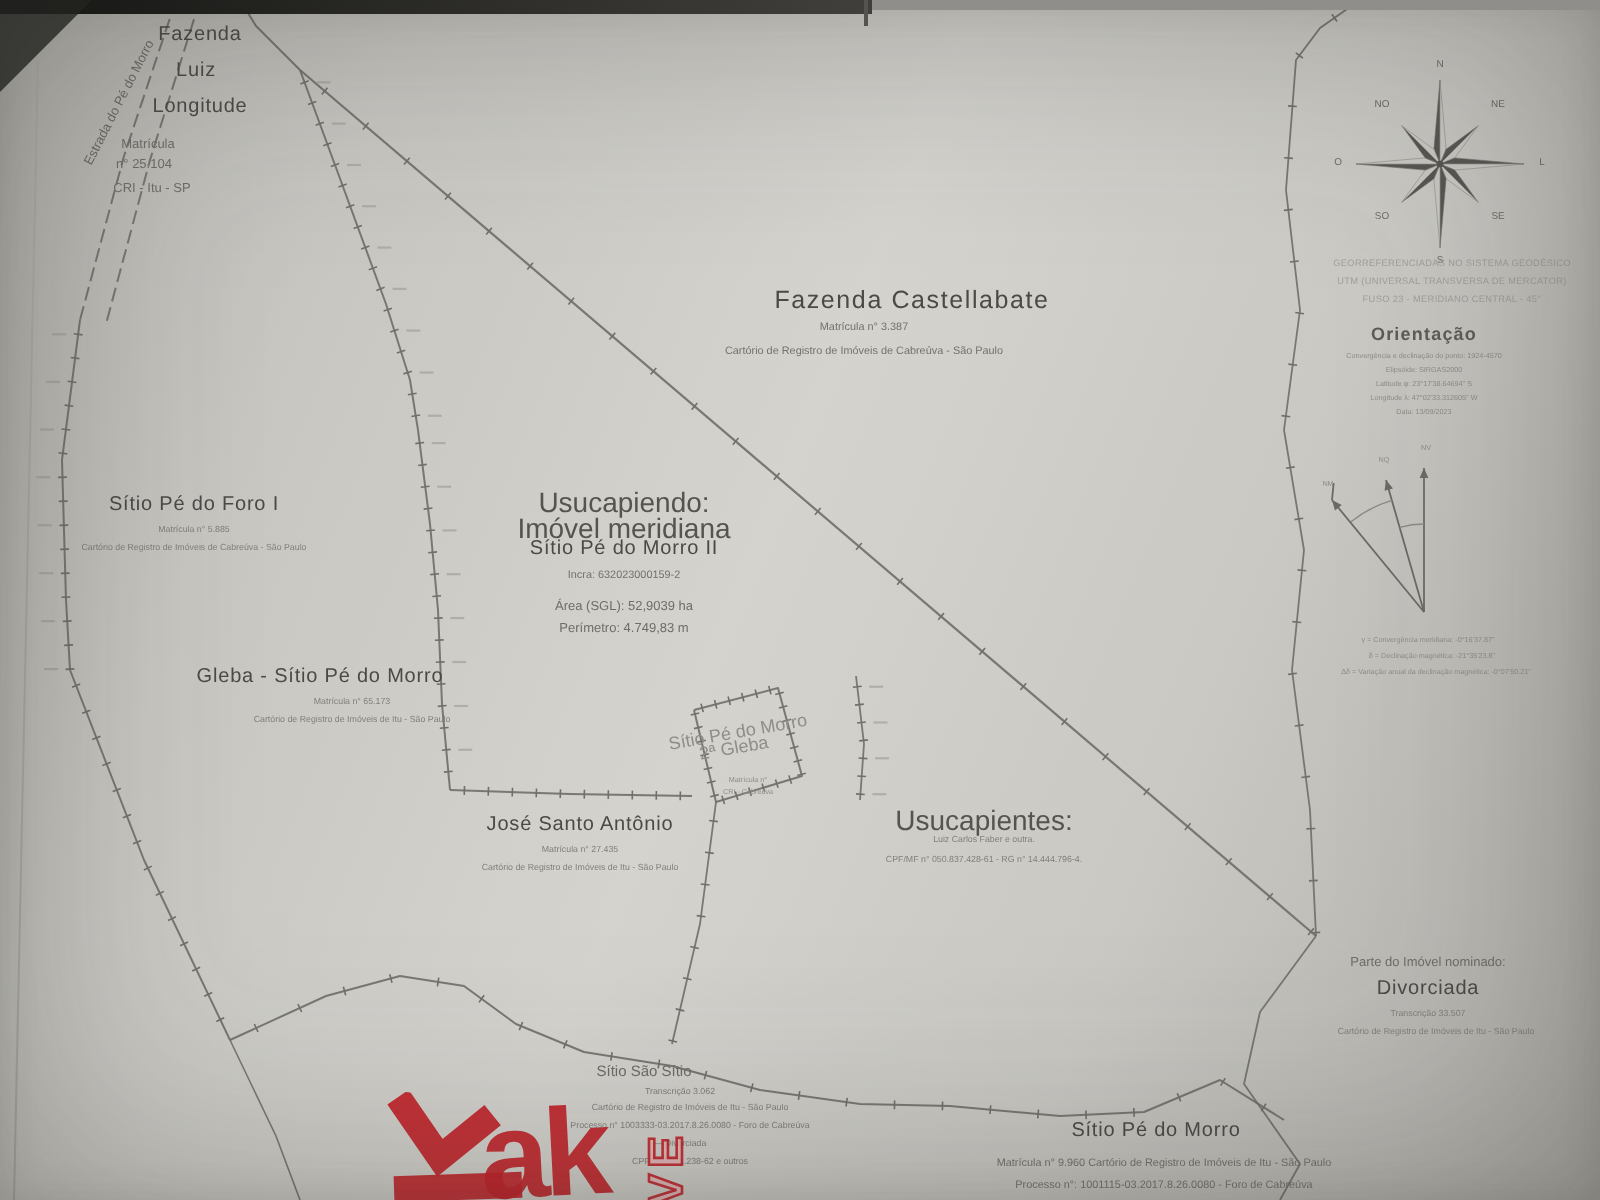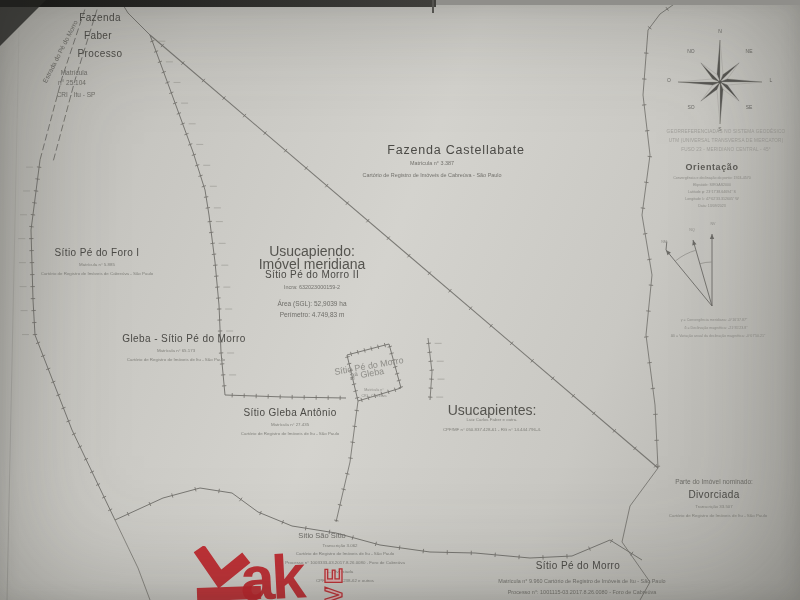--- a/index.html
+++ b/index.html
@@ -301,46 +301,46 @@
       <polygon points="666,250 670.8736948767556,252.46720454123414 667.4736993568446,255.26005800401822" fill="#6b6a66"></polygon>
       <line x1="666" y1="250" x2="666.8279209869913" y2="241.55520593268852" stroke="#6b6a66" stroke-width="0.9"></line>
       <path d="M 712 262 A 44 44 0 0 0 699.9 263.7" fill="none" stroke="#8b8a85" stroke-width=".7"></path>
       <path d="M 696 250.2 A 58 58 0 0 0 675.5 260.9" fill="none" stroke="#8b8a85" stroke-width=".7"></path>
     </g>
 </svg>
 
 <div class="t road" style="left:60px;top:48px">Estrada do Pé do Morro</div>
 
 <div class="t c1" style="left:100px;top:12px">Fazenda</div>
-<div class="t c1" style="left:98px;top:30px">Faber</div>
-<div class="t c1" style="left:100px;top:48px">Processo</div>
+<div class="t c1" style="left:98px;top:30px">Luiz</div>
+<div class="t c1" style="left:100px;top:48px">Longitude</div>
 <div class="t c3" style="left:74px;top:69px">Matrícula</div>
 <div class="t c3" style="left:72px;top:79px">n° 25.104</div>
 <div class="t c3" style="left:76px;top:91px">CRI - Itu - SP</div>
 
 <div class="t c1b" style="left:456px;top:143px">Fazenda Castellabate</div>
 <div class="t c4" style="left:432px;top:160px">Matrícula n° 3.387</div>
 <div class="t c4" style="left:432px;top:172px">Cartório de Registro de Imóveis de Cabreúva - São Paulo</div>
 
 <div class="t c1" style="left:97px;top:247px">Sítio Pé do Foro I</div>
 <div class="t c5" style="left:97px;top:262px">Matrícula n° 5.885</div>
 <div class="t c5" style="left:97px;top:271px">Cartório de Registro de Imóveis de Cabreúva - São Paulo</div>
 
 <div class="t c2" style="left:312px;top:243px">Usucapiendo:</div>
 <div class="t c2" style="left:312px;top:256px">Imóvel meridiana</div>
 <div class="t c1" style="left:312px;top:269px">Sítio Pé do Morro II</div>
 <div class="t c4" style="left:312px;top:284px">Incra: 632023000159-2</div>
 <div class="t c3" style="left:312px;top:300px">Área (SGL): 52,9039 ha</div>
 <div class="t c3" style="left:312px;top:311px">Perímetro: 4.749,83 m</div>
 
-<div class="t c1" style="left:184px;top:333px">Gleba - Sítio Pé do Morro</div>
+<div class="t c1" style="left:160px;top:333px">Gleba - Sítio Pé do Morro</div>
 <div class="t c5" style="left:176px;top:348px">Matrícula n° 65.173</div>
 <div class="t c5" style="left:176px;top:357px">Cartório de Registro de Imóveis de Itu - São Paulo</div>
 
-<div class="t c1" style="left:290px;top:407px">Sítio Gleba Antônio</div>
+<div class="t c1" style="left:290px;top:407px">José Santo Antônio</div>
 <div class="t c5" style="left:290px;top:422px">Matrícula n° 27.435</div>
 <div class="t c5" style="left:290px;top:431px">Cartório de Registro de Imóveis de Itu - São Paulo</div>
 
 <div class="t c2" style="left:492px;top:402px">Usucapientes:</div>
 <div class="t c5" style="left:492px;top:417px">Luiz Carlos Faber e outra.</div>
 <div class="t c5" style="left:492px;top:427px">CPF/MF n° 050.837.428-61 - RG n° 14.444.796-4.</div>
 
 <div class="t c6 rot10" style="left:368px;top:361px;font-size:9px">Sítio Pé do Morro</div>
 <div class="t c6 rot10" style="left:366px;top:369px;font-size:9px">2ª Gleba</div>
 <div class="t c6" style="left:374px;top:388px">Matrícula n°</div>

